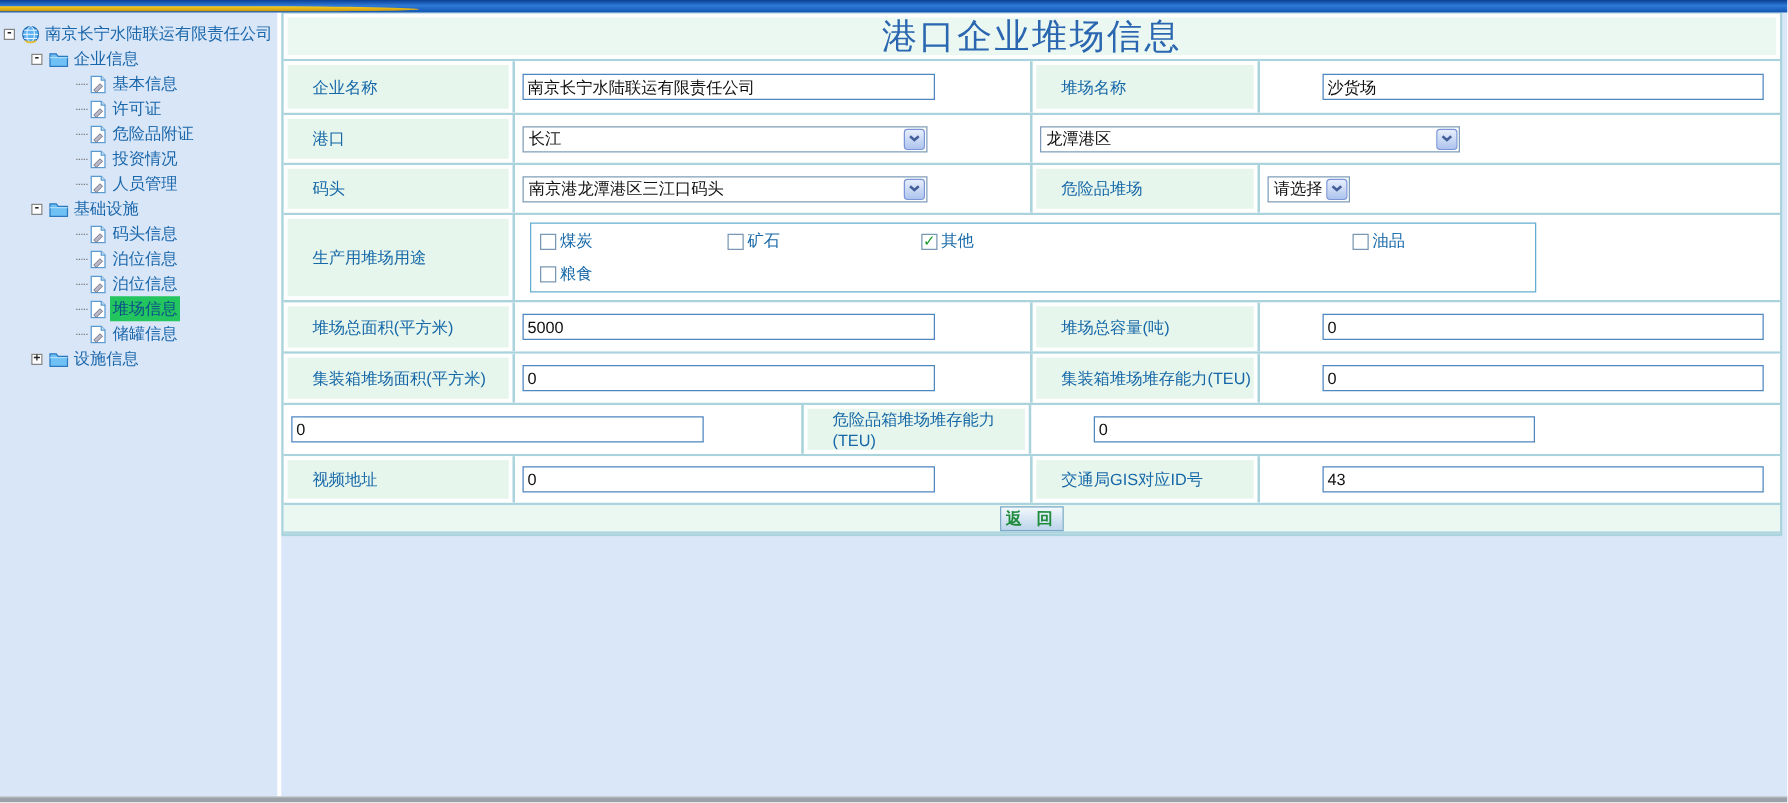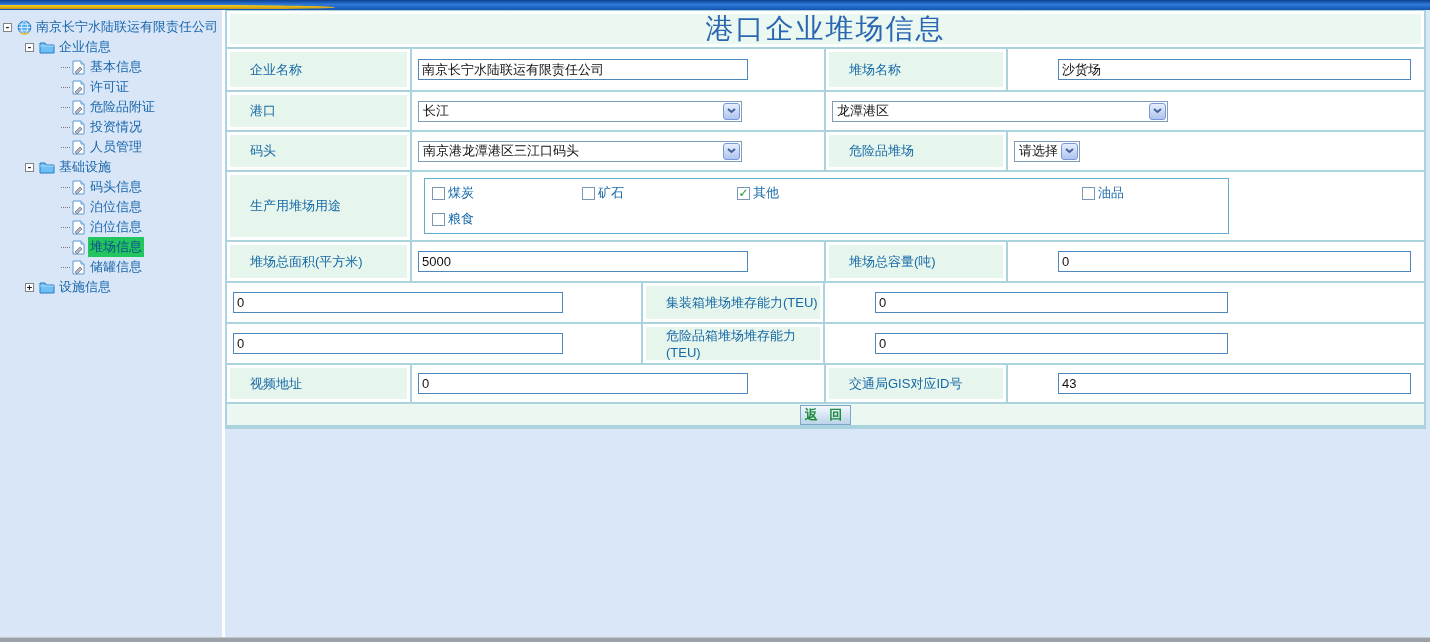--- a/index.html
+++ b/index.html
@@ -363,20 +363,21 @@
           <div class="cell fld1">
               <input class="txt w330" type="text" value="5000" style="">
             </div>
           <div class="cell lab lab2">堆场总容量(吨)</div>
           <div class="cell fld2">
               <input class="txt w336" type="text" value="0" style="">
             </div>
         </div>
 
         <div class="frow h41">
+          <div class="cell lab lab1">集装箱堆场面积(平方米)</div>
           <div class="cell fld1">
               <input class="txt w330" type="text" value="0" style="">
             </div>
           <div class="cell lab lab2">集装箱堆场堆存能力(TEU)</div>
           <div class="cell fld2">
               <input class="txt w336" type="text" value="0" style="">
             </div>
         </div>
 
         <div class="frow h41">

